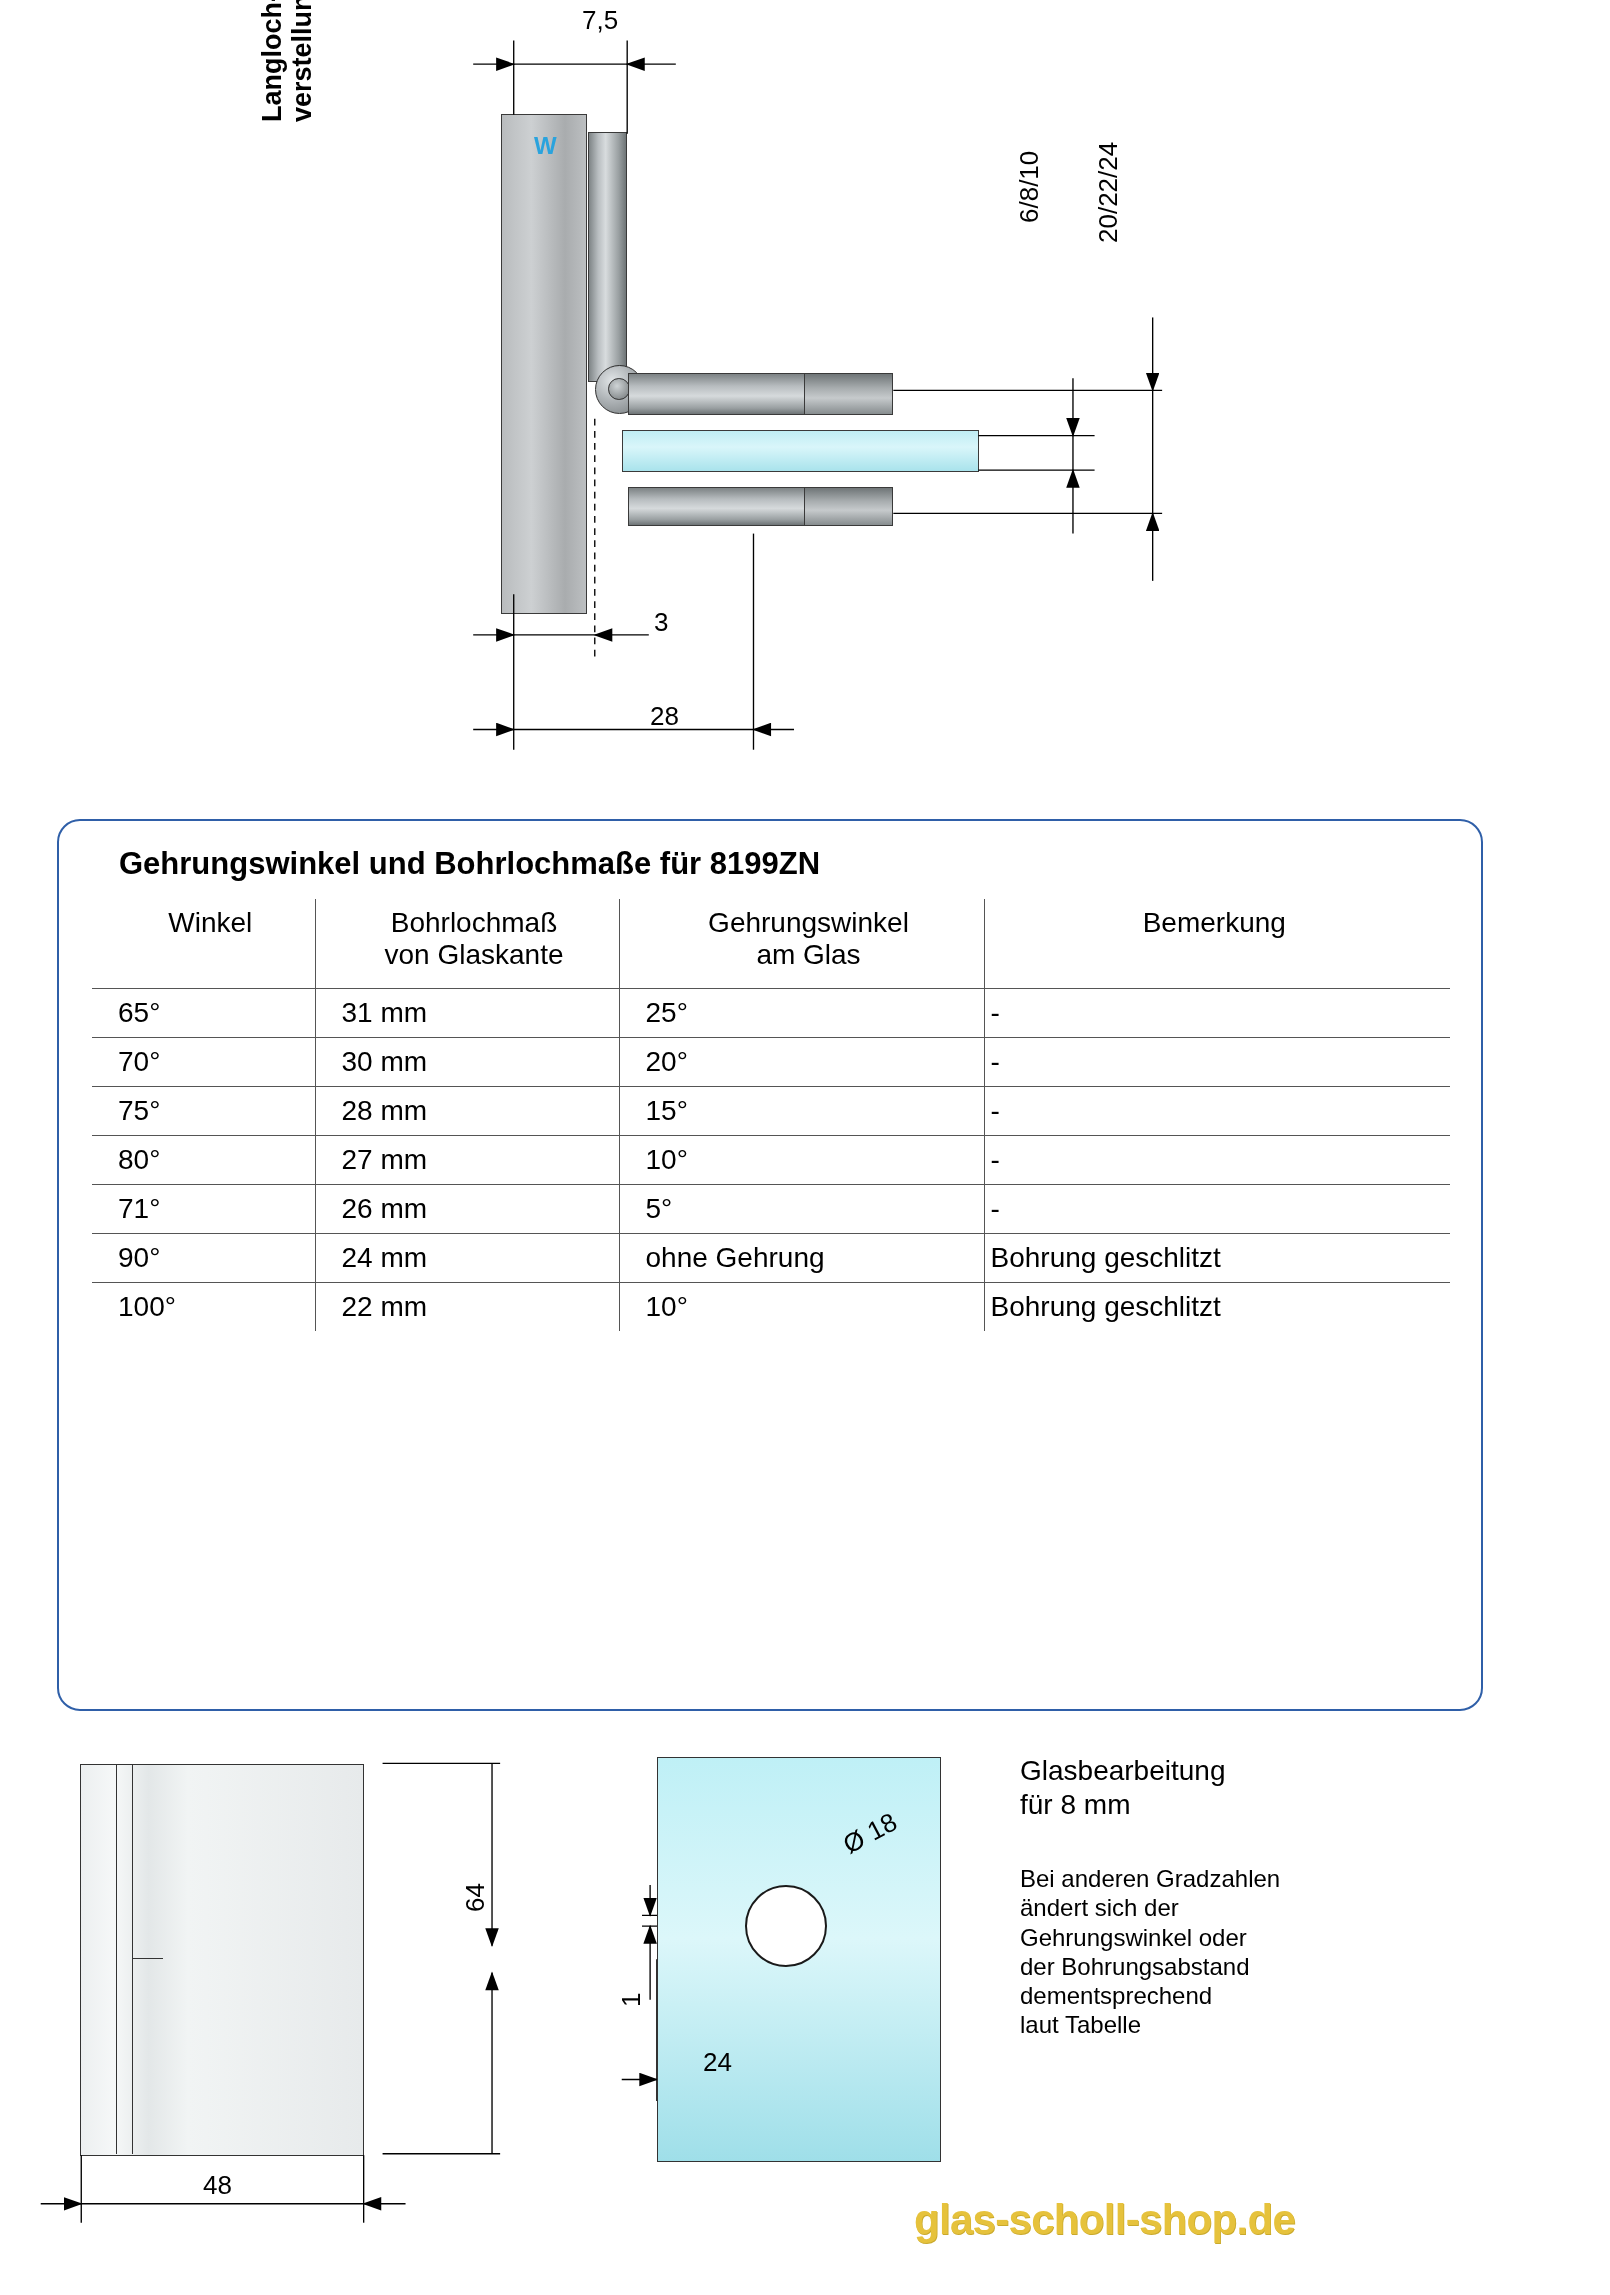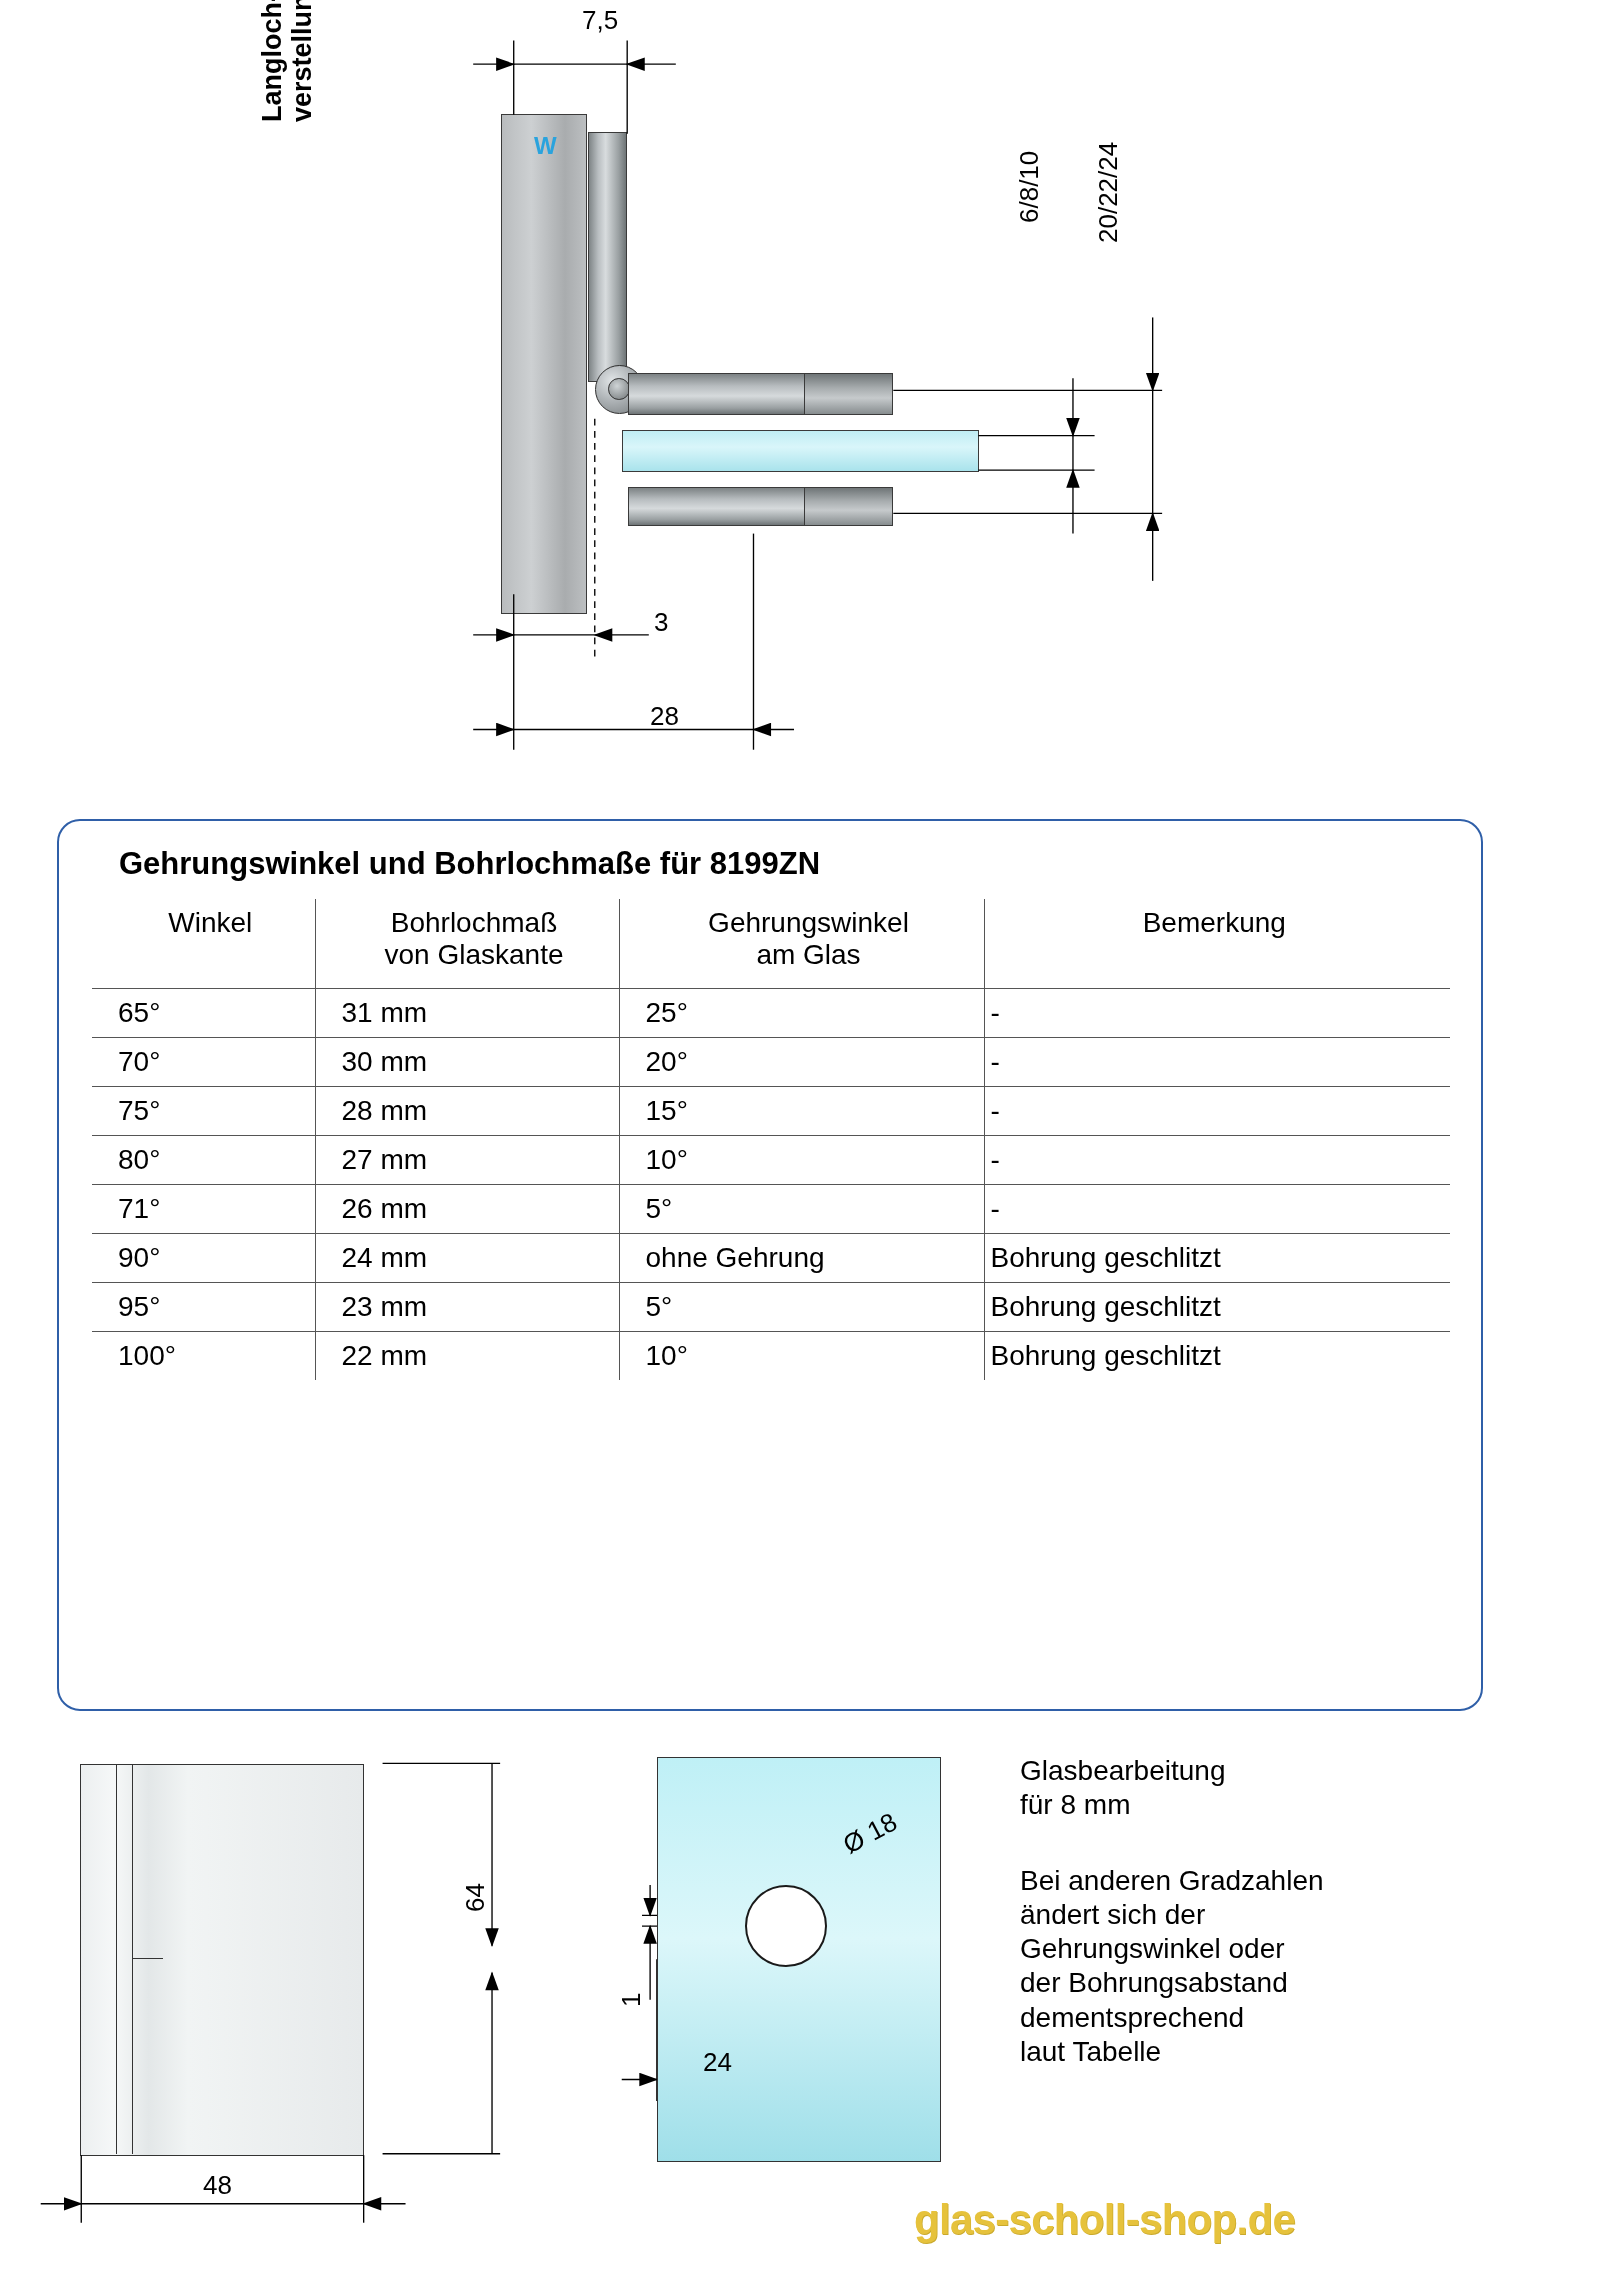--- a/index.html
+++ b/index.html
@@ -185,21 +185,21 @@
 
   
   #glass-text {
     left: 1020px; top: 1754px; width: 514px;
     font-size: 28px;
     line-height: 1.22;
     white-space: pre-line;
   }
   #glass-note {
     left: 1020px; top: 1864px; width: 534px;
-    font-size: 28px;
+    font-size: 24px;
     line-height: 1.22;
     white-space: pre-line;
   }
 
   
   #watermark {
     left: 914px; top: 2196px;
     font-size: 42px;
     font-weight: bold;
     color: #e6c23c;
@@ -333,26 +333,20 @@
       <td>5°</td>
       <td>-</td>
     </tr>
     <tr>
       <td>90°</td>
       <td>24 mm</td>
       <td>ohne Gehrung</td>
       <td>Bohrung geschlitzt</td>
     </tr>
     <tr>
-      <td>95°</td>
-      <td>23 mm</td>
-      <td>5°</td>
-      <td>Bohrung geschlitzt</td>
-    </tr>
-    <tr>
       <td>100°</td>
       <td>22 mm</td>
       <td>10°</td>
       <td>Bohrung geschlitzt</td>
     </tr>
   </tbody>
 </table>
 
 <div class="abs" id="part-view"></div>
 <div class="abs part-line" style="left:116px; top:1765px; height:389px;"></div>

